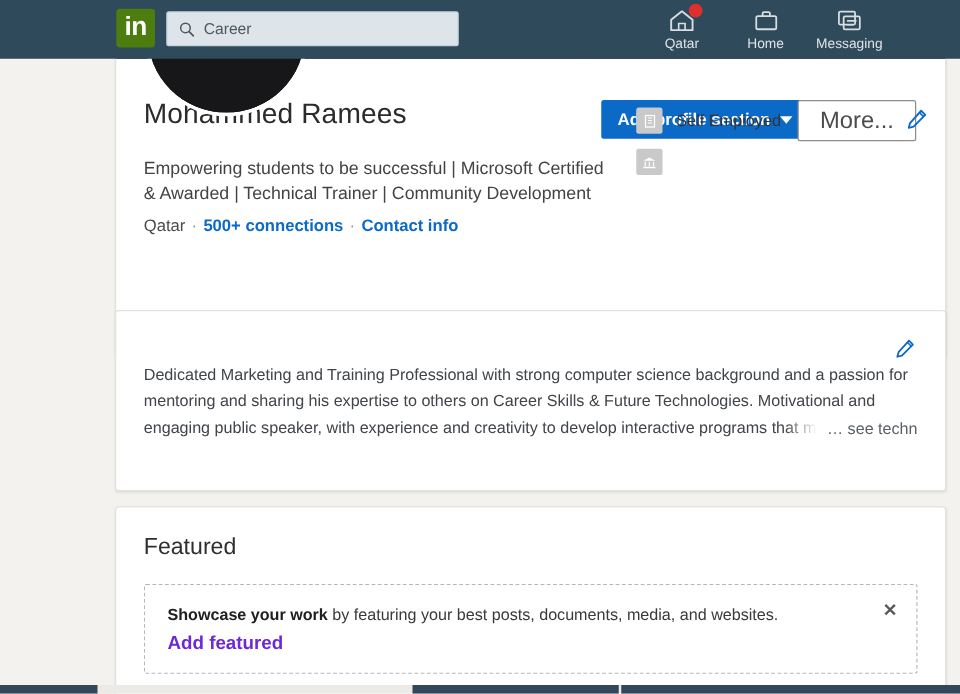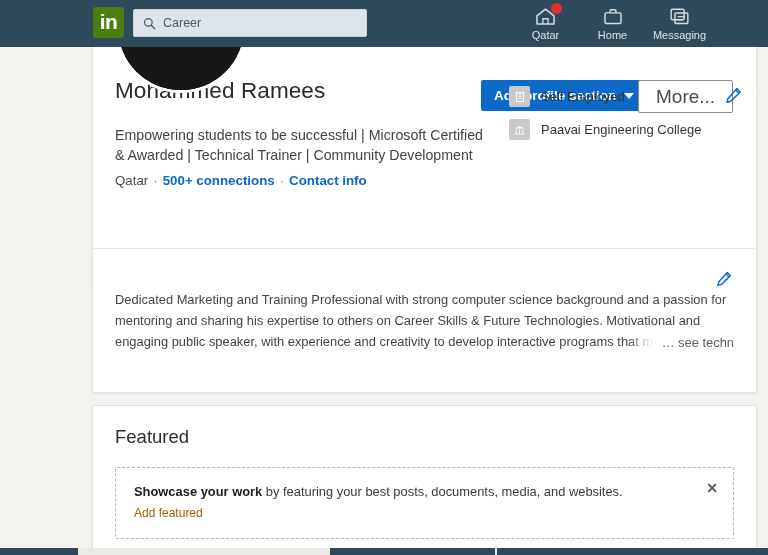--- a/index.html
+++ b/index.html
@@ -382,23 +382,23 @@
     position: relative;
   }
   .promo-text {
     font-size: 12.9px;
     color: #3a3a3a;
   }
   .promo-text b { font-weight: bold; color: #202020; }
   .promo-link {
     display: inline-block;
     margin-top: 7px;
-    font-size: 12px;
-    color: #a16207;
-    font-weight: normal;
+    font-size: 15px;
+    color: #6d28d9;
+    font-weight: bold;
     text-decoration: none;
     cursor: pointer;
   }
   .promo-close {
     position: absolute;
     top: 11px;
     right: 12px;
     width: 18px;
     height: 18px;
     display: flex;
@@ -549,21 +549,20 @@
       <div class="affil-row">
         <span class="affil-icon">
           <svg width="13" height="12" viewBox="0 0 13 12">
             <path d="M1.6 4.6 L6.5 2 L11.4 4.6 Z" fill="#ffffff"></path>
             <line x1="3.2" y1="5.6" x2="3.2" y2="9" stroke="#ffffff" stroke-width="1"></line>
             <line x1="6.5" y1="5.6" x2="6.5" y2="9" stroke="#ffffff" stroke-width="1"></line>
             <line x1="9.8" y1="5.6" x2="9.8" y2="9" stroke="#ffffff" stroke-width="1"></line>
             <line x1="1.6" y1="10" x2="11.4" y2="10" stroke="#ffffff" stroke-width="1.1"></line>
           </svg>
         </span>
-        <span class="affil-label">Paavai Engineering College</span>
       </div>
     </div>
   </div>
 
   <div class="card" id="about-card">
 
     <div class="card-edit">
       <svg width="16" height="16" viewBox="0 0 18 18">
         <path d="M12.6 1.7 L16.1 5.2 L6.2 15.1 L2.1 16.2 L3.2 12.1 Z" fill="none" stroke="#0b69c7" stroke-width="1.6" stroke-linejoin="round"></path>
         <line x1="11.1" y1="3.2" x2="14.6" y2="6.7" stroke="#0b69c7" stroke-width="1.4"></line>

